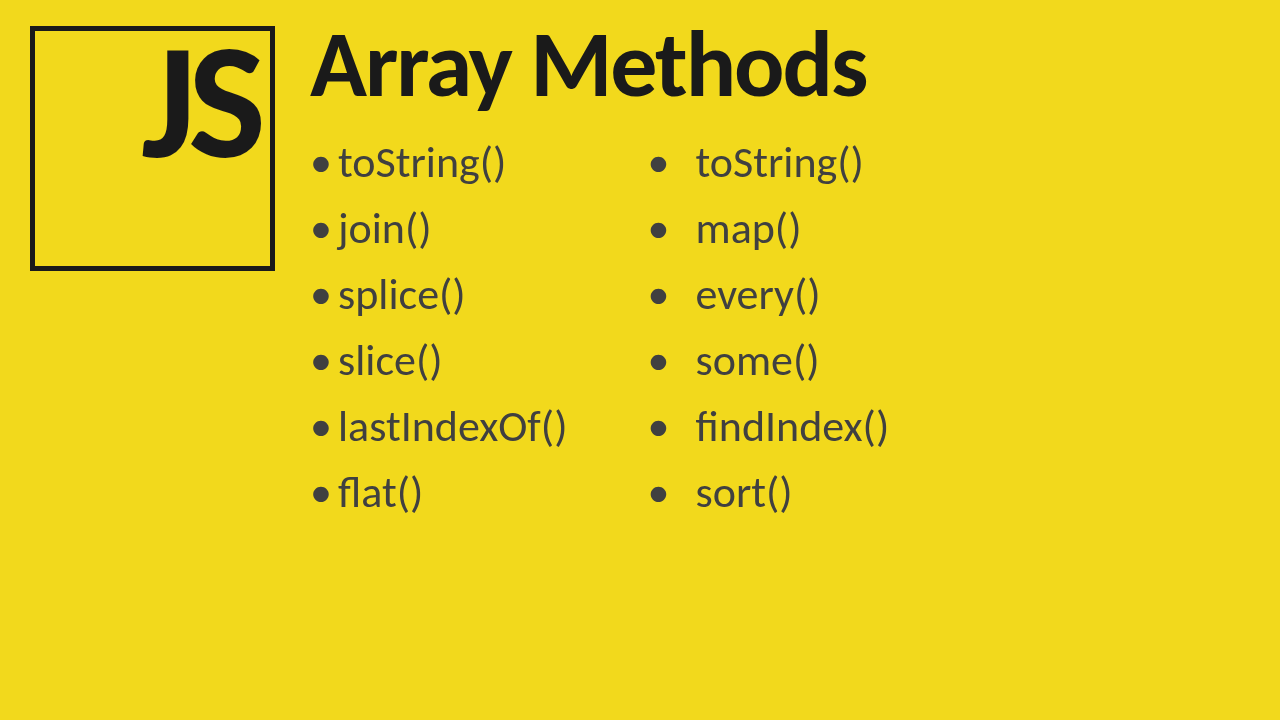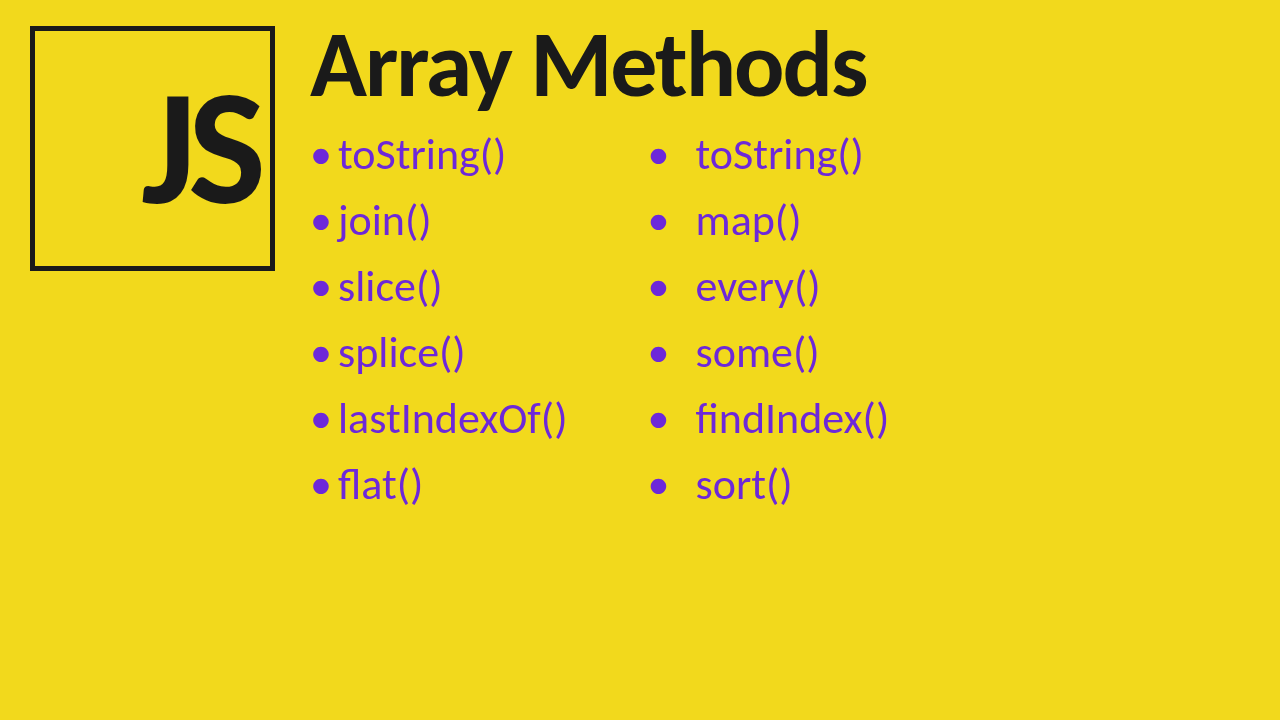--- a/index.html
+++ b/index.html
@@ -11,21 +11,21 @@
     position: relative;
   }
   .logo {
     position: absolute;
     top: 26px;
     left: 30px;
     width: 245px;
     height: 245px;
     border: 5px solid #1a1a1a;
     display: flex;
-    align-items: center;
+    align-items: flex-start;
     justify-content: flex-end;
     padding: 0 12px 2px 0;
   }
   .logo-text {
     font-size: 165px;
     font-weight: 800;
     line-height: 0.85;
     letter-spacing: -8px;
     color: #1a1a1a;
   }
@@ -33,33 +33,34 @@
     position: absolute;
     left: 310px;
     top: 6px;
     width: 950px;
   }
   .title {
     font-size: 94px;
     font-weight: 800;
     letter-spacing: -2px;
     color: #1a1a1a;
+    margin-bottom: 8px;
   }
   .cols {
     display: flex;
     gap: 80px;
   }
   .col { }
   .col.left .item { padding-left: 28px; }
   .col.right .item { padding-left: 48px; }
   .item {
     font-size: 44px;
     line-height: 1.5;
     position: relative;
-    color: #6d28d9;
+    color: #404040;
   }
   .col.left .item::before {
     content: "•";
     position: absolute;
     left: 0;
     top: 0;
     font-size: 44px;
   }
   .col.right .item::before {
     content: "•";
@@ -75,22 +76,22 @@
 <div class="logo">
   <span class="logo-text">JS</span>
 </div>
 
 <div class="content">
   <h1 class="title">Array Methods</h1>
   <div class="cols">
     <div class="col left">
       <div class="item">toString()</div>
       <div class="item">join()</div>
+      <div class="item">splice()</div>
       <div class="item">slice()</div>
-      <div class="item">splice()</div>
       <div class="item">lastIndexOf()</div>
       <div class="item">flat()</div>
     </div>
     <div class="col right">
       <div class="item">toString()</div>
       <div class="item">map()</div>
       <div class="item">every()</div>
       <div class="item">some()</div>
       <div class="item">findIndex()</div>
       <div class="item">sort()</div>

